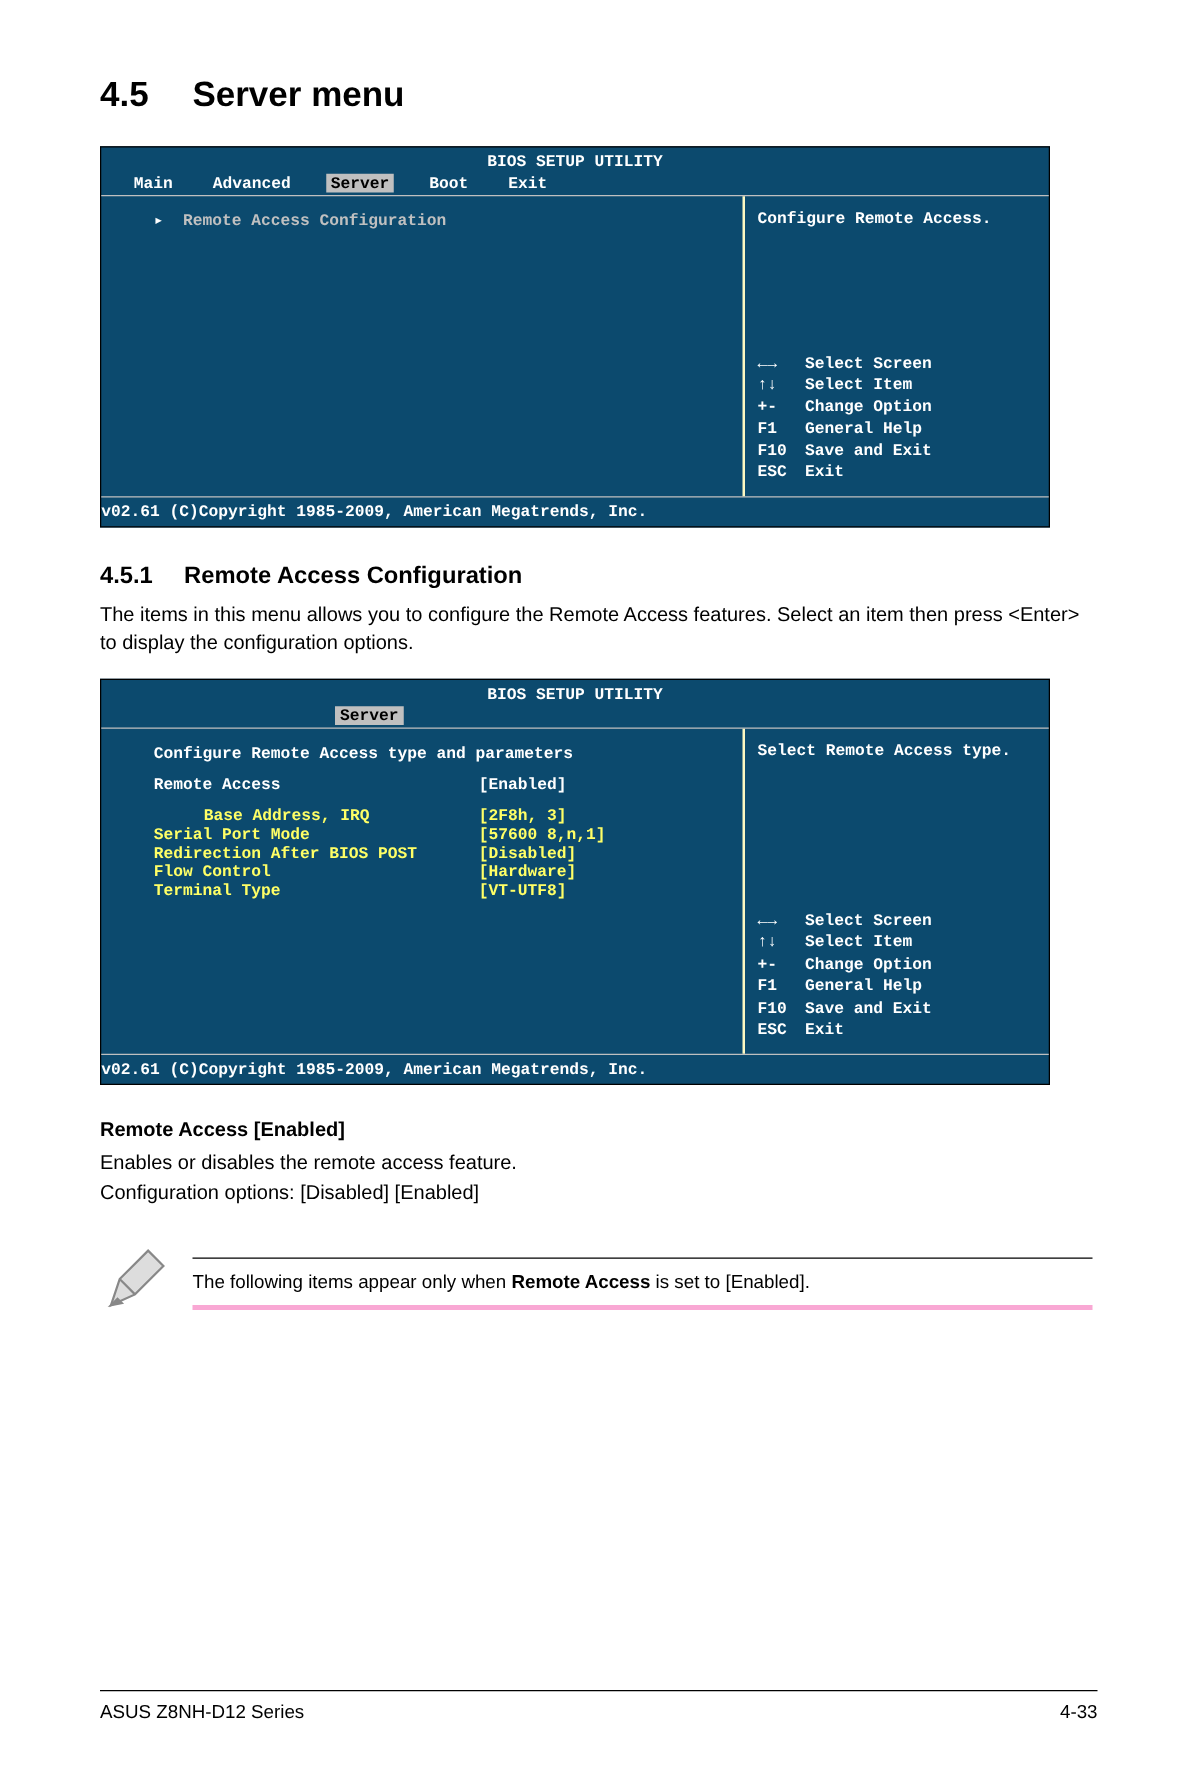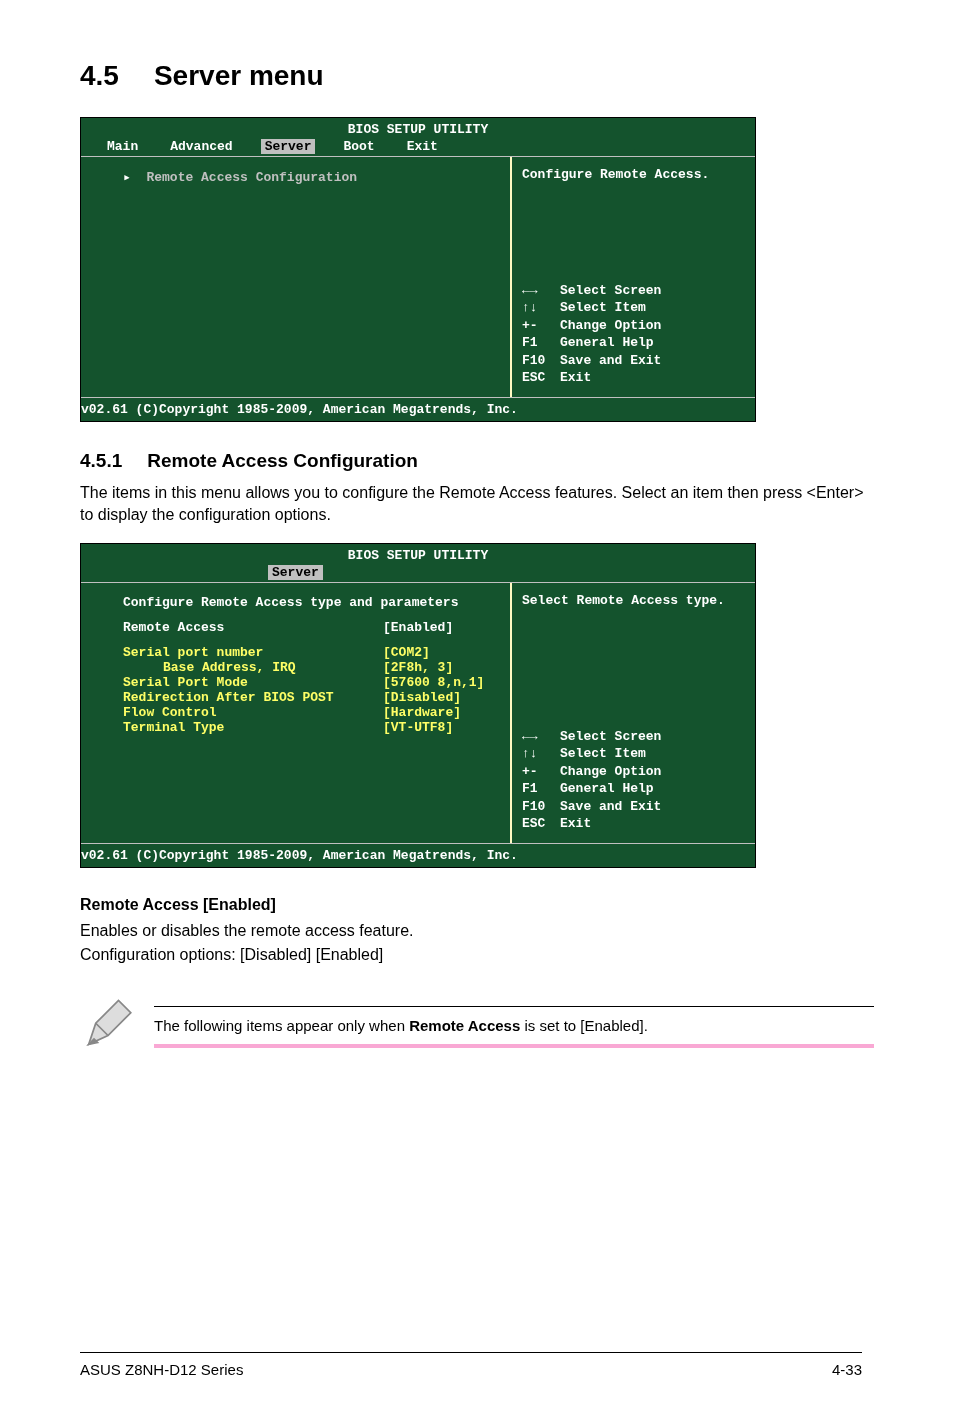--- a/index.html
+++ b/index.html
@@ -12,27 +12,27 @@
       position: relative;
       color: #000;
     }
     .section-title {
       font-size: 28px;
       font-weight: bold;
       margin-bottom: 25px;
     }
     .section-num { display: inline-block; margin-right: 35px; }
     .bios-box {
-      background: #14532d;
+      background: #0c4a6e;
       border: 1px solid #000;
       font-family: "Courier New", monospace;
       font-size: 13px;
       font-weight: bold;
       color: #fff;
-      width: 676px;
+      width: 760px;
       margin-bottom: 28px;
     }
     .bios-top {
       text-align: center;
       padding-top: 4px;
     }
     .bios-menu {
       display: flex;
       gap: 0;
       padding: 2px 0 2px 10px;
@@ -99,21 +99,21 @@
       flex: 1;
       font-size: 15px;
       border-top: 1px solid #000;
       border-bottom: 4px solid #f9a8d4;
       padding: 10px 0;
     }
     .footer {
       position: absolute;
       bottom: 40px;
       left: 80px;
-      right: 92px;
+      right: 76px;
       border-top: 1px solid #000;
       padding-top: 8px;
       display: flex;
       justify-content: space-between;
       font-size: 15px;
     }
     .indent { padding-left: 40px; }
   </style>
 </head>
 <body>
@@ -164,24 +164,20 @@
   <div class="bios-body">
     <div class="bios-left" style="min-height:260px">
       <div class="white-ln" style="color:#fff">Configure Remote Access type and parameters</div>
       <div style="height:10px"></div>
       <div class="row">
           <span class="col-a" style="color:#fff">Remote Access</span>
           <span class="col-b" style="color:#fff">[Enabled]</span>
         </div>
       <div style="height:10px"></div>
       <div class="row yellow">
-          <span class="col-a">Serial port number</span>
-          <span class="col-b">[COM2]</span>
-        </div>
-      <div class="row yellow">
           <span class="col-a indent">Base Address, IRQ</span>
           <span class="col-b">[2F8h, 3]</span>
         </div>
       <div class="row yellow">
           <span class="col-a">Serial Port Mode</span>
           <span class="col-b">[57600 8,n,1]</span>
         </div>
       <div class="row yellow">
           <span class="col-a">Redirection After BIOS POST</span>
           <span class="col-b">[Disabled]</span>

